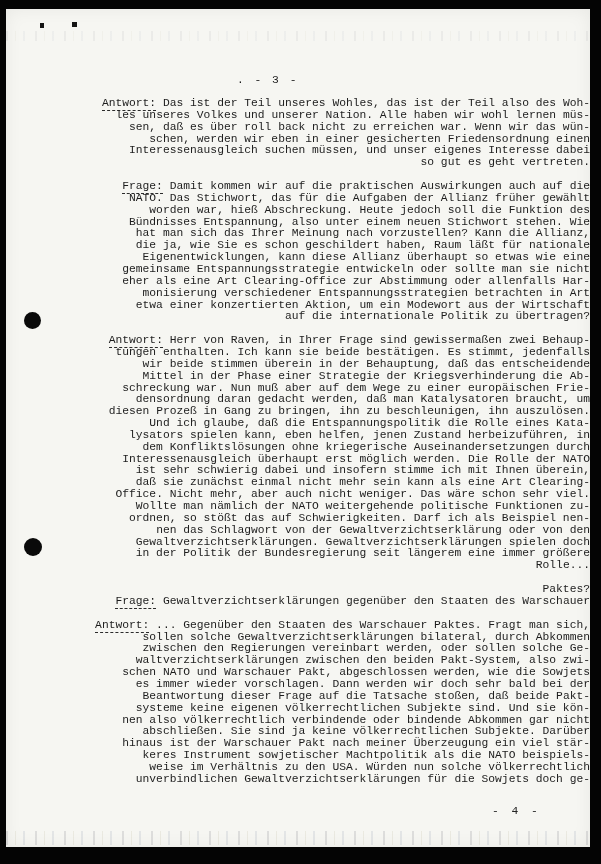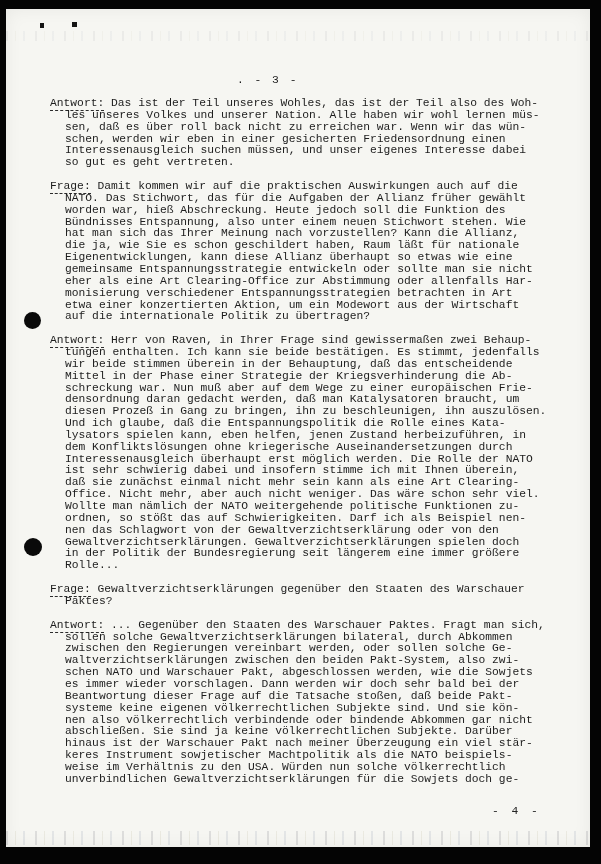--- a/index.html
+++ b/index.html
@@ -23,20 +23,21 @@
     color:#1c1c1c;
     white-space:pre;
   }
   .doc-body{margin:0;}
   .para{
     margin:12px 0 0 59px;
     font-size:11.3px;
     line-height:11.85px;
     color:#1d1d1d;
     white-space:pre;
+    text-align:right;
   }
   .para:nth-of-type(3){}
   .line{white-space:pre;}
   .line.first{margin-left:-15px;}
   .para-label{
     border-bottom:1.5px dashed #2b2b2b;
     padding-bottom:1px;
   }
   .page-footer{
     position:absolute;
@@ -77,21 +78,21 @@
   <div class="speck s1"></div>
   <div class="speck s2"></div>
   <div class="noise-strip top"></div>
 
   <div class="page-header">. - 3 -</div>
 
   <div class="doc-body">
       <div class="para"><div class="line first"><span class="para-label">Antwort:</span> Das ist der Teil unseres Wohles, das ist der Teil also des Woh-</div><div class="line">les unseres Volkes und unserer Nation. Alle haben wir wohl lernen müs-</div><div class="line">sen, daß es über roll back nicht zu erreichen war. Wenn wir das wün-</div><div class="line">schen, werden wir eben in einer gesicherten Friedensordnung einen</div><div class="line">Interessenausgleich suchen müssen, und unser eigenes Interesse dabei</div><div class="line">so gut es geht vertreten.</div></div>
       <div class="para"><div class="line first"><span class="para-label">Frage:</span> Damit kommen wir auf die praktischen Auswirkungen auch auf die</div><div class="line">NATO. Das Stichwort, das für die Aufgaben der Allianz früher gewählt</div><div class="line">worden war, hieß Abschreckung. Heute jedoch soll die Funktion des</div><div class="line">Bündnisses Entspannung, also unter einem neuen Stichwort stehen. Wie</div><div class="line">hat man sich das Ihrer Meinung nach vorzustellen? Kann die Allianz,</div><div class="line">die ja, wie Sie es schon geschildert haben, Raum läßt für nationale</div><div class="line">Eigenentwicklungen, kann diese Allianz überhaupt so etwas wie eine</div><div class="line">gemeinsame Entspannungsstrategie entwickeln oder sollte man sie nicht</div><div class="line">eher als eine Art Clearing-Office zur Abstimmung oder allenfalls Har-</div><div class="line">monisierung verschiedener Entspannungsstrategien betrachten in Art</div><div class="line">etwa einer konzertierten Aktion, um ein Modewort aus der Wirtschaft</div><div class="line">auf die internationale Politik zu übertragen?</div></div>
       <div class="para"><div class="line first"><span class="para-label">Antwort:</span> Herr von Raven, in Ihrer Frage sind gewissermaßen zwei Behaup-</div><div class="line">tungen enthalten. Ich kann sie beide bestätigen. Es stimmt, jedenfalls</div><div class="line">wir beide stimmen überein in der Behauptung, daß das entscheidende</div><div class="line">Mittel in der Phase einer Strategie der Kriegsverhinderung die Ab-</div><div class="line">schreckung war. Nun muß aber auf dem Wege zu einer europäischen Frie-</div><div class="line">densordnung daran gedacht werden, daß man Katalysatoren braucht, um</div><div class="line">diesen Prozeß in Gang zu bringen, ihn zu beschleunigen, ihn auszulösen.</div><div class="line">Und ich glaube, daß die Entspannungspolitik die Rolle eines Kata-</div><div class="line">lysators spielen kann, eben helfen, jenen Zustand herbeizuführen, in</div><div class="line">dem Konfliktslösungen ohne kriegerische Auseinandersetzungen durch</div><div class="line">Interessenausgleich überhaupt erst möglich werden. Die Rolle der NATO</div><div class="line">ist sehr schwierig dabei und insofern stimme ich mit Ihnen überein,</div><div class="line">daß sie zunächst einmal nicht mehr sein kann als eine Art Clearing-</div><div class="line">Office. Nicht mehr, aber auch nicht weniger. Das wäre schon sehr viel.</div><div class="line">Wollte man nämlich der NATO weitergehende politische Funktionen zu-</div><div class="line">ordnen, so stößt das auf Schwierigkeiten. Darf ich als Beispiel nen-</div><div class="line">nen das Schlagwort von der Gewaltverzichtserklärung oder von den</div><div class="line">Gewaltverzichtserklärungen. Gewaltverzichtserklärungen spielen doch</div><div class="line">in der Politik der Bundesregierung seit längerem eine immer größere</div><div class="line">Rolle...</div></div>
-      <div class="para"><div class="line first"><span class="para-label">Frage:</span> Gewaltverzichtserklärungen gegenüber den Staaten des Warschauer</div><div class="line">Paktes?</div></div>
+      <div class="para"><div class="line">Paktes?</div><div class="line first"><span class="para-label">Frage:</span> Gewaltverzichtserklärungen gegenüber den Staaten des Warschauer</div></div>
       <div class="para"><div class="line first"><span class="para-label">Antwort:</span> ... Gegenüber den Staaten des Warschauer Paktes. Fragt man sich,</div><div class="line">sollen solche Gewaltverzichtserklärungen bilateral, durch Abkommen</div><div class="line">zwischen den Regierungen vereinbart werden, oder sollen solche Ge-</div><div class="line">waltverzichtserklärungen zwischen den beiden Pakt-System, also zwi-</div><div class="line">schen NATO und Warschauer Pakt, abgeschlossen werden, wie die Sowjets</div><div class="line">es immer wieder vorschlagen. Dann werden wir doch sehr bald bei der</div><div class="line">Beantwortung dieser Frage auf die Tatsache stoßen, daß beide Pakt-</div><div class="line">systeme keine eigenen völkerrechtlichen Subjekte sind. Und sie kön-</div><div class="line">nen also völkerrechtlich verbindende oder bindende Abkommen gar nicht</div><div class="line">abschließen. Sie sind ja keine völkerrechtlichen Subjekte. Darüber</div><div class="line">hinaus ist der Warschauer Pakt nach meiner Überzeugung ein viel stär-</div><div class="line">keres Instrument sowjetischer Machtpolitik als die NATO beispiels-</div><div class="line">weise im Verhältnis zu den USA. Würden nun solche völkerrechtlich</div><div class="line">unverbindlichen Gewaltverzichtserklärungen für die Sowjets doch ge-</div></div>
     </div>
 
   <div class="page-footer">- 4 -</div>
 
   <div class="punch-hole hole-1"></div>
   <div class="punch-hole hole-2"></div>
   <div class="noise-strip"></div>
 </div>
 

